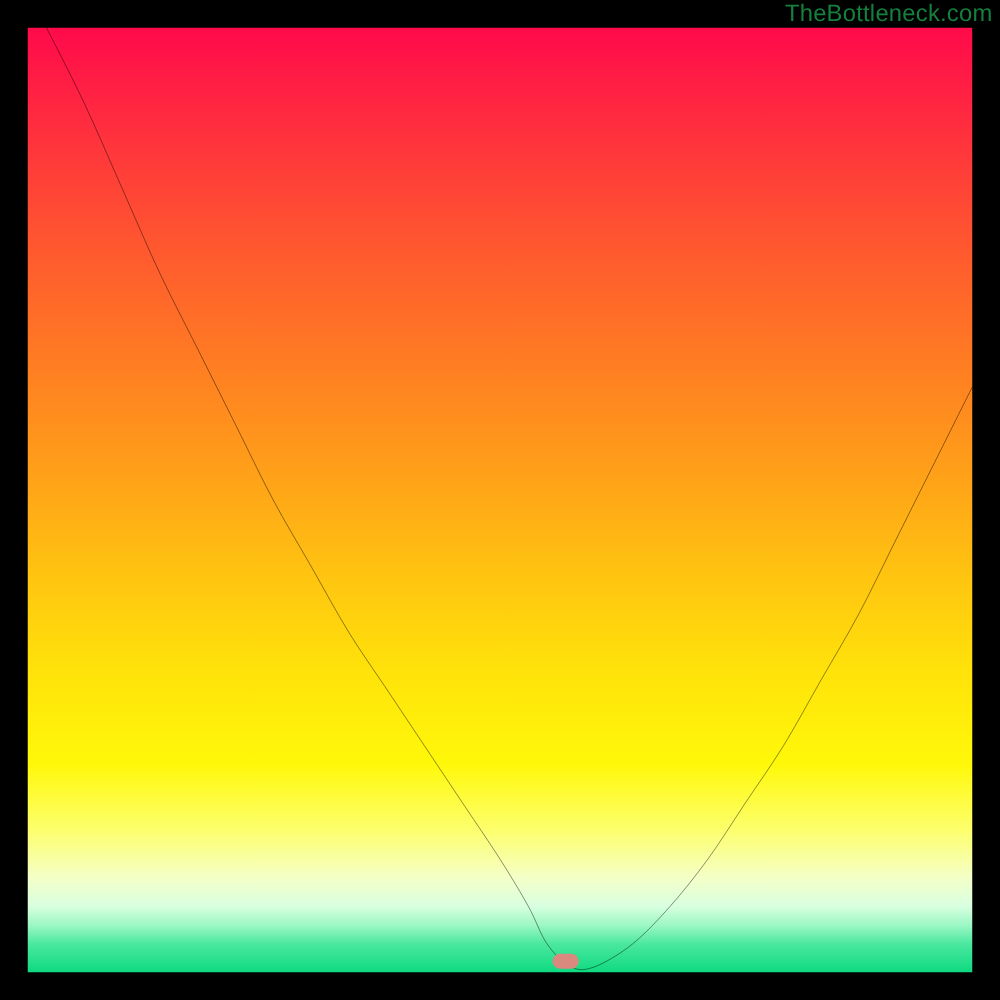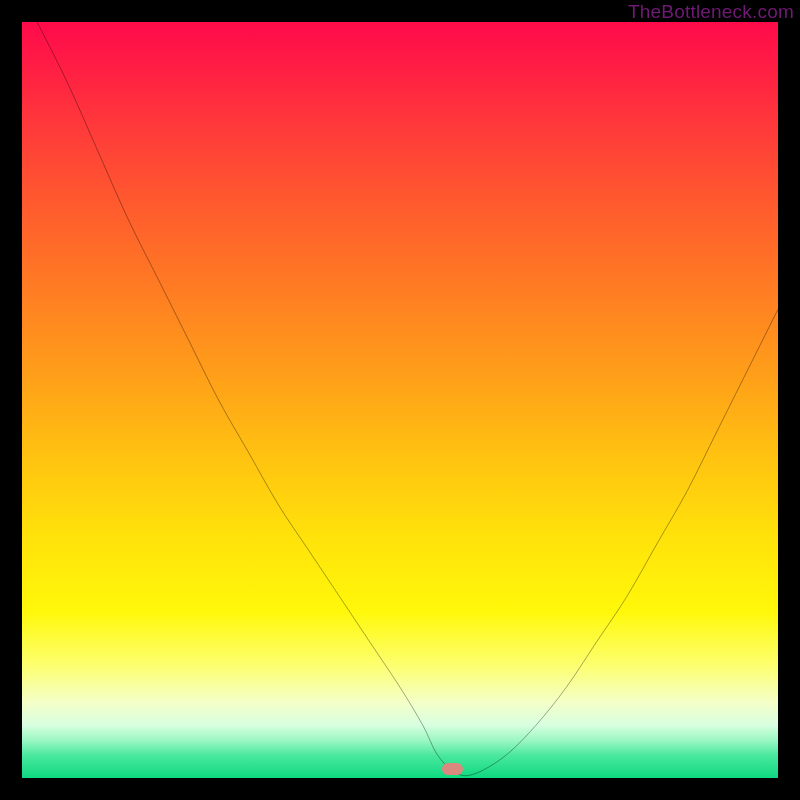--- a/index.html
+++ b/index.html
@@ -51,21 +51,21 @@
   }
   .marker {
     position: absolute;
     background: #d9897e;
     border-radius: 7px;
   }
   .watermark {
     position: absolute;
     top: 1px;
     right: 6px;
-    color: #701a75;
+    color: #15803d;
     font-size: 19px;
     letter-spacing: 0.2px;
   }
 </style>
 </head>
 <body>
 
 <div class="chart-frame">
   <div class="plot-area">
     <div class="gradient-bg"></div>

